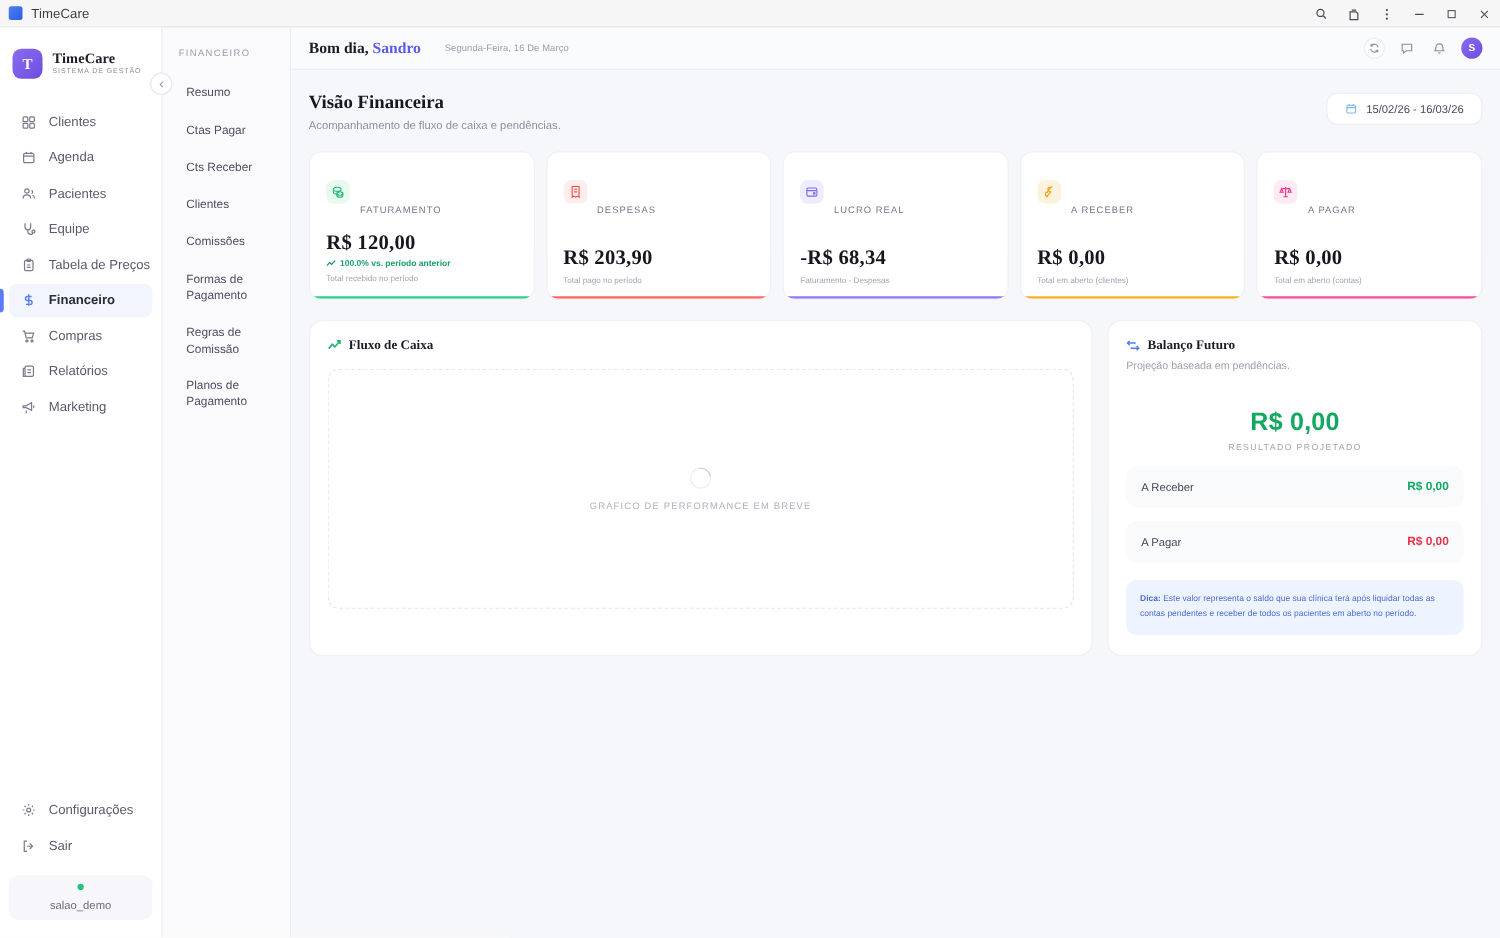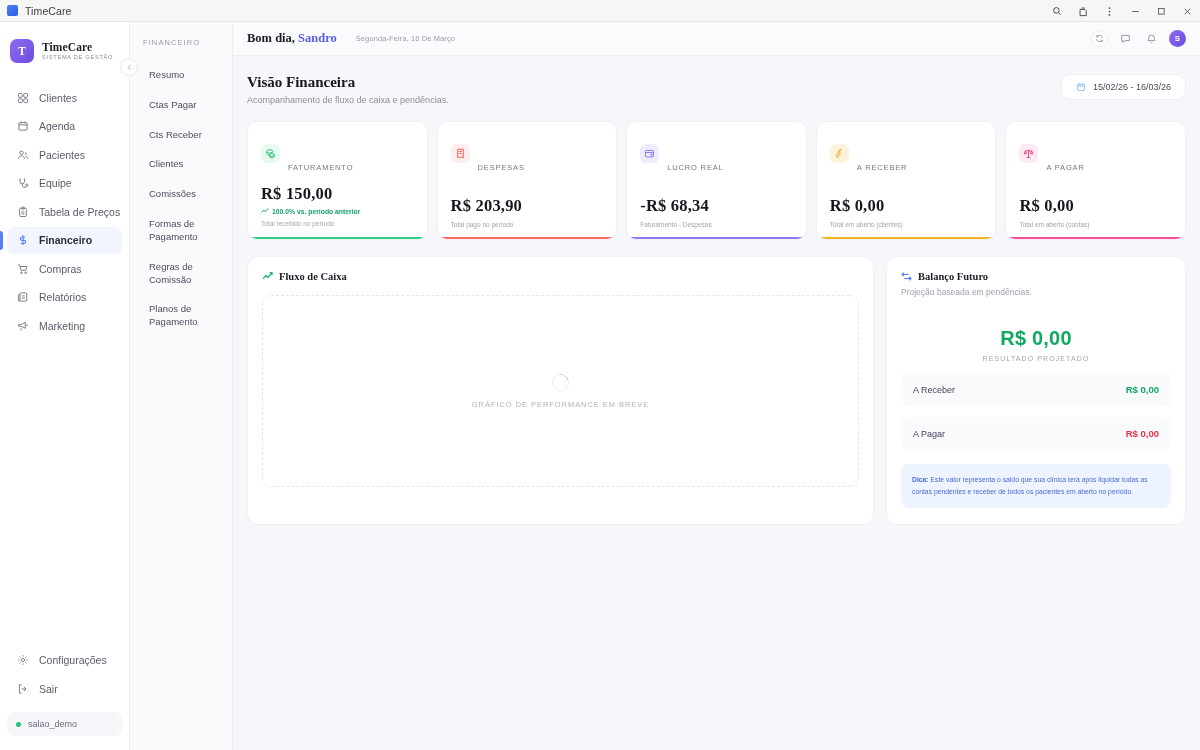--- a/index.html
+++ b/index.html
@@ -74,21 +74,21 @@
     content: ""; position: absolute; left: -7px; top: 4px;
     width: 2.5px; height: 19px; background: #5b7cfa; border-radius: 0 3px 3px 0;
   }
   .nav-gap { height: 1.5px; }
 
   .sidebar-bottom { margin-top: auto; padding-bottom: 14px; }
   .workspace {
     display: flex; align-items: center; gap: 7px;
     margin: 10px 7px 0 7px; padding: 7px 9px;
     background: #f7f7fb; border-radius: 8px;
-    font-size: 9px; color: #6a6a7c;
+    font-size: 9px; color: #6a6a7c; flex-direction: column;
   }
   .dot-green { width: 5px; height: 5px; border-radius: 50%; background: #22c37b; flex: 0 0 5px; }
 
   
   .subnav {
     width: 103px; flex: 0 0 103px; height: 728px;
     background: #fafafc; border-right: 1px solid #ececf1;
     padding: 16px 0 0 0;
   }
   .subnav-title {
@@ -475,21 +475,21 @@
             <span class="kpi-ic" style="background:#e8f9f0;color:#20b977">
               <svg width="11" height="11" viewBox="0 0 16 16" fill="none" stroke="currentColor" stroke-width="1.3">
                   <ellipse cx="7" cy="5" rx="4.5" ry="2.4"></ellipse>
                   <path d="M2.5 5v3c0 1.3 2 2.4 4.5 2.4"></path>
                   <ellipse cx="10" cy="10" rx="3.5" ry="2"></ellipse>
                   <path d="M6.5 10v2.3c0 1.1 1.6 2 3.5 2s3.5-.9 3.5-2V10"></path>
                 </svg>
             </span>
             <span class="kpi-label">FATURAMENTO</span>
           </div>
-          <div class="kpi-val">R$ 150,00</div>
+          <div class="kpi-val">R$ 120,00</div>
           <div class="kpi-delta">
             <svg width="8" height="8" viewBox="0 0 16 16" fill="none" stroke="currentColor" stroke-width="2">
                 <polyline points="1,11 5.5,6 8.5,9 14.5,3"></polyline>
               </svg>
             <span>100.0% vs. período anterior</span>
           </div>
           <div class="kpi-note">Total recebido no período</div>
           <div class="kpi-accent" style="background:#2fd08a"></div>
         </div>
 

